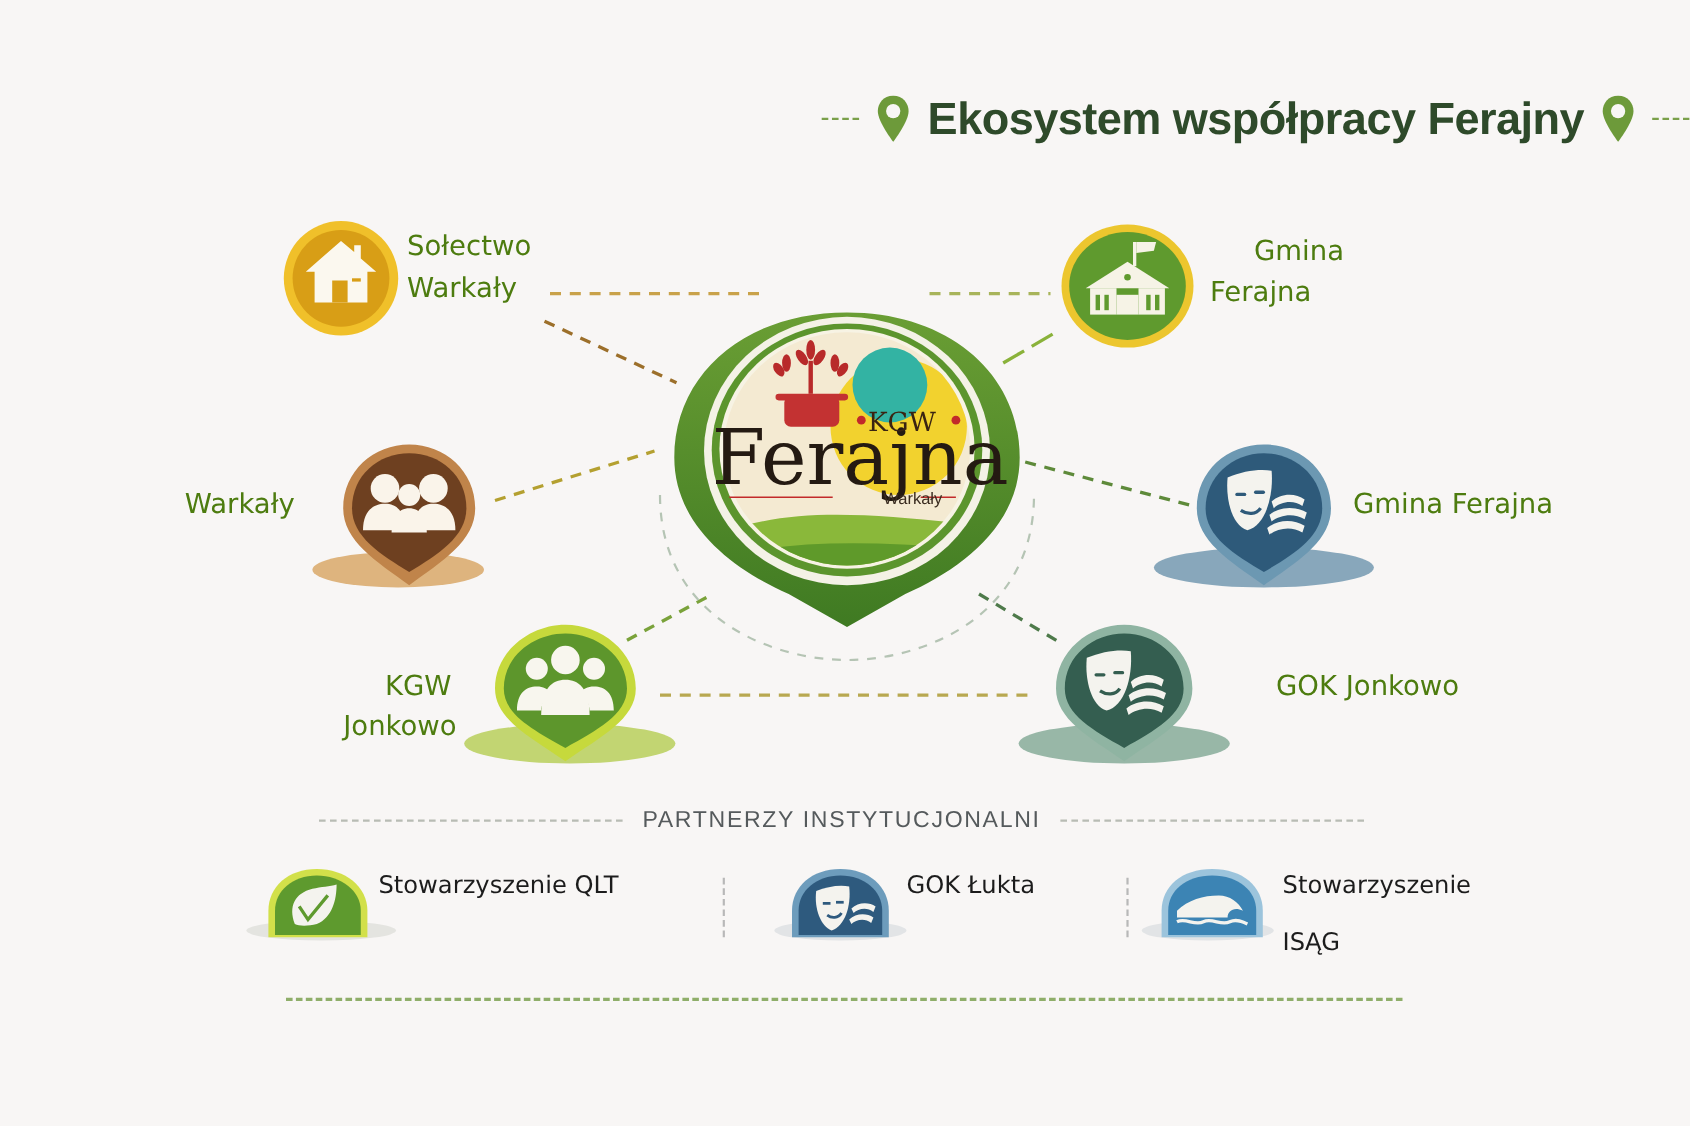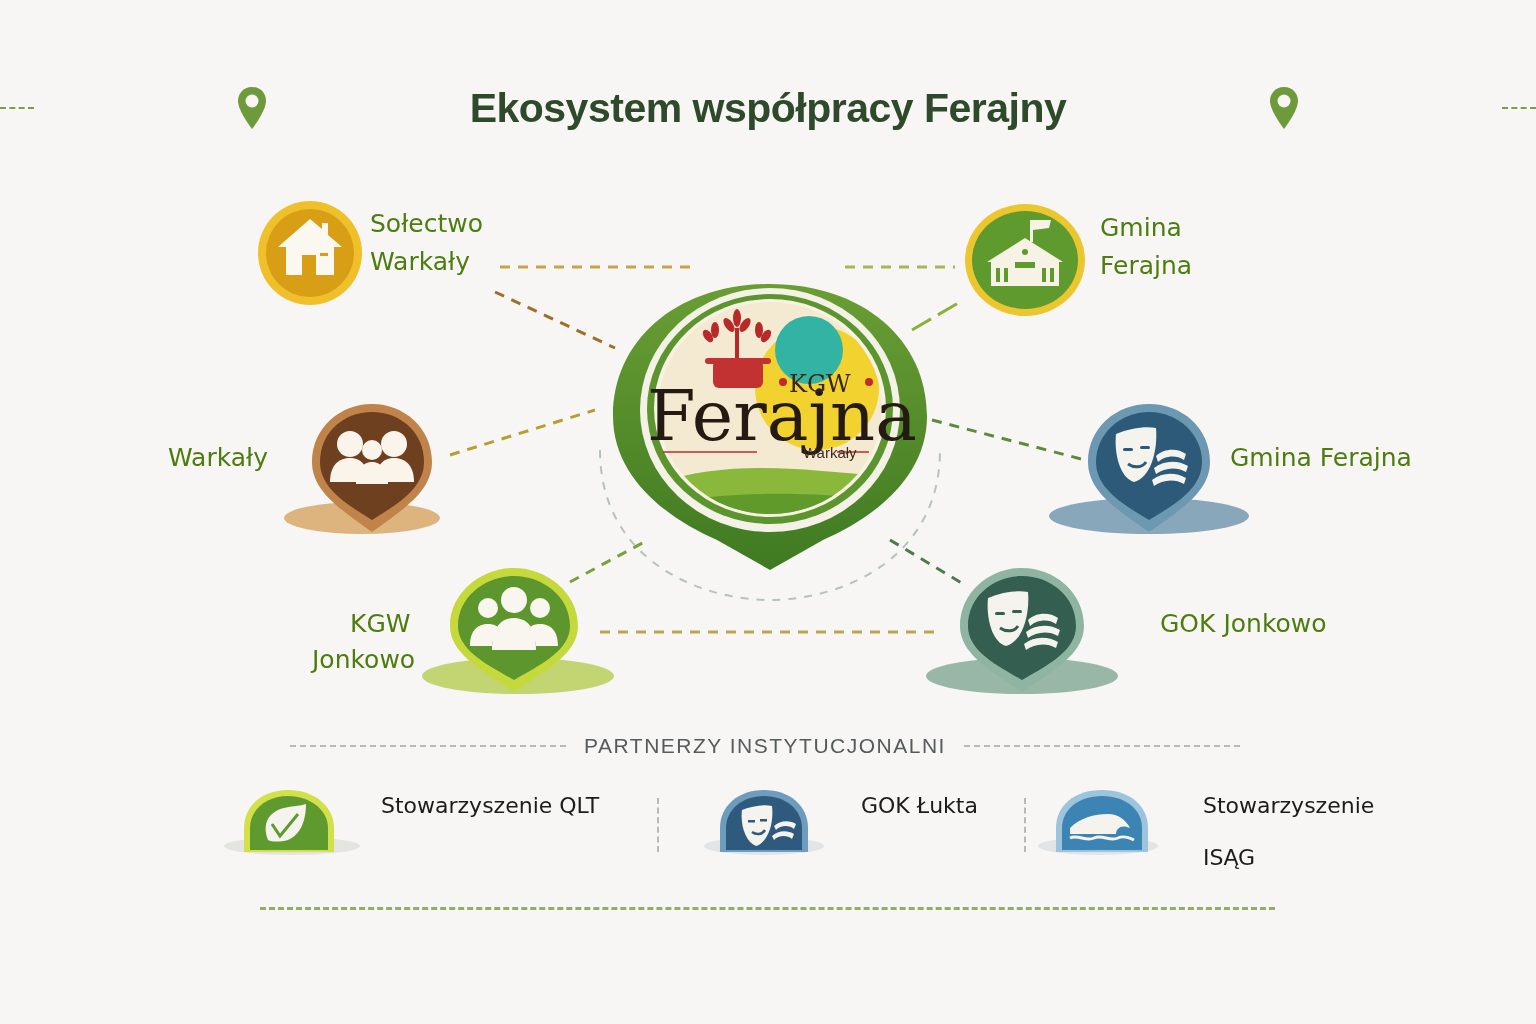--- a/index.html
+++ b/index.html
@@ -4,37 +4,37 @@
 <style>
   html, body { margin:0; padding:0; }
   body {
     width:1536px; height:1024px; overflow:hidden;
     background:#f8f6f5;
     font-family:"DejaVu Sans", sans-serif;
     position:relative;
     color:#1e1e1e;
   }
   
-  .title-row { position:absolute; left:0; top:78px; width:1536px; height:60px; display:flex; align-items:center; justify-content:space-between; gap:14px; }
+  .title-row { position:absolute; left:0; top:78px; width:1536px; height:60px; display:flex; align-items:center; justify-content:flex-end; gap:14px; }
   .title { font-family:"Liberation Sans", sans-serif; font-weight:bold; font-size:41px; color:#2e4a2a; letter-spacing:-0.5px; }
   .dash-mini { width:34px; border-top:2px dashed #7aa04a; }
   .pin { width:34px; height:46px; }
 
   
   #lines { position:absolute; left:0; top:0; }
 
   
   .node-icon { position:absolute; }
   .label { position:absolute; font-family:"DejaVu Sans", sans-serif; font-size:25px; line-height:36px; color:#4d7c0f; }
 
   .section-head { position:absolute; left:290px; top:734px; width:950px; display:flex; align-items:center; gap:18px; }
   .section-head .line { flex:1; border-top:2px dashed #b8bcb4; }
   .section-head .txt { font-family:"Liberation Sans", sans-serif; font-size:21px; letter-spacing:1.5px; color:#555a5c; }
 
-  .partner-label { position:absolute; font-size:22px; line-height:32px; color:#1c1c1c;margin-left:37px; }
+  .partner-label { position:absolute; font-size:22px; line-height:32px; color:#1c1c1c; }
   .vsep { position:absolute; width:0; border-left:2px dashed #b8b8b8; }
   .bottom-line { position:absolute; left:260px; top:907px; width:1015px; border-top:3px dashed #8fae6a; }
 </style>
 </head>
 <body>
 
 <div class="title-row">
   <div class="dash-mini"></div>
   <svg class="pin" viewBox="0 0 34 46">
     <path d="M17 2 C8 2 3 9 3 16 C3 26 17 44 17 44 C17 44 31 26 31 16 C31 9 26 2 17 2 Z" fill="#6d9a3a"></path>
@@ -128,21 +128,21 @@
     <path d="M62 36 L24 60 L100 60 Z" fill="#f6f3e6"></path>
     <rect x="28" y="60" width="24" height="24" fill="#f6f3e6"></rect>
     <rect x="72" y="60" width="24" height="24" fill="#f6f3e6"></rect>
     <rect x="52" y="66" width="20" height="18" fill="#f6f3e6"></rect>
     <rect x="33" y="66" width="4" height="14" fill="#5f9a2e"></rect>
       <rect x="41" y="66" width="4" height="14" fill="#5f9a2e"></rect>
     <rect x="79" y="66" width="4" height="14" fill="#5f9a2e"></rect>
       <rect x="87" y="66" width="4" height="14" fill="#5f9a2e"></rect>
     <circle cx="62" cy="50" r="3" fill="#5f9a2e"></circle>
   </svg>
-  <div class="label" style="left:1100px;top:210px">Gmina</div>
+  <div class="label" style="left:1140px;top:210px">Gmina</div>
   <div class="label" style="left:1100px;top:248px">Ferajna</div>
 </div>
 
 <div>
   <svg class="node-icon" style="left:282px;top:400px" width="180" height="140" viewBox="0 0 180 140">
     <ellipse cx="80" cy="118" rx="78" ry="16" fill="#d9a868" opacity="0.85"></ellipse>
     <path d="M90 4 C58 4 30 28 30 62 C30 92 60 110 90 132 C120 110 150 92 150 62 C150 28 122 4 90 4 Z" fill="#c0844a"></path>
     <path d="M90 12 C62 12 38 32 38 62 C38 88 64 104 90 120 C116 104 142 88 142 62 C142 32 118 12 90 12 Z" fill="#6e4020"></path>
     <g fill="#faf4ea">
       <circle cx="68" cy="44" r="13"></circle>

